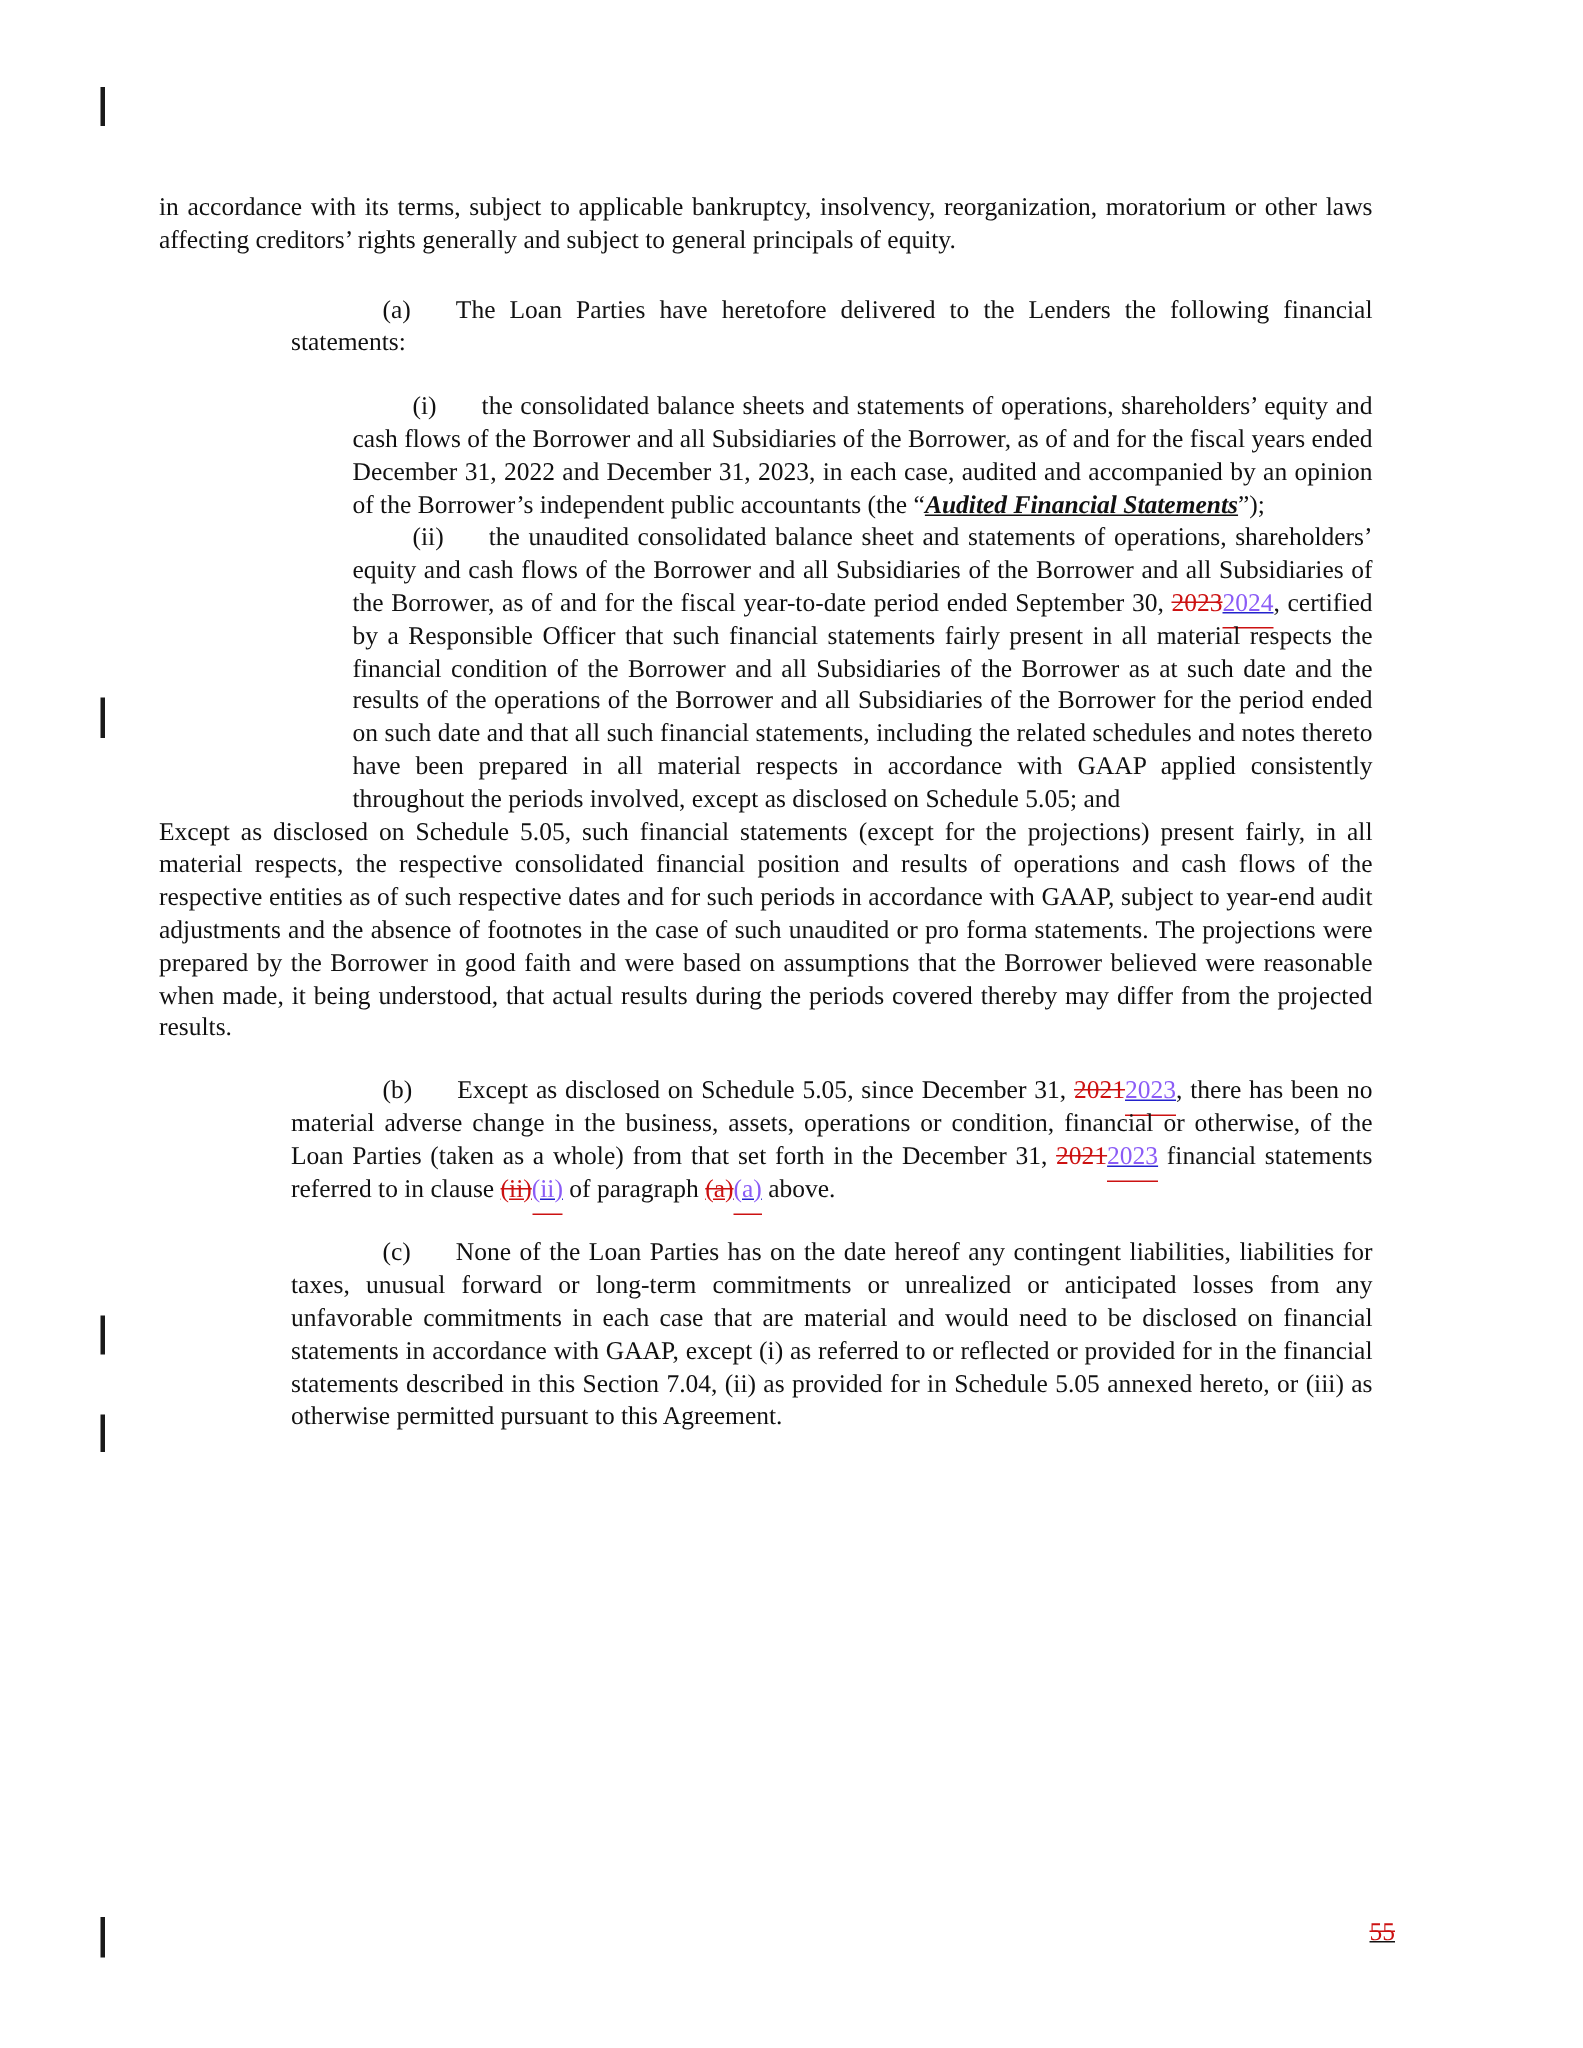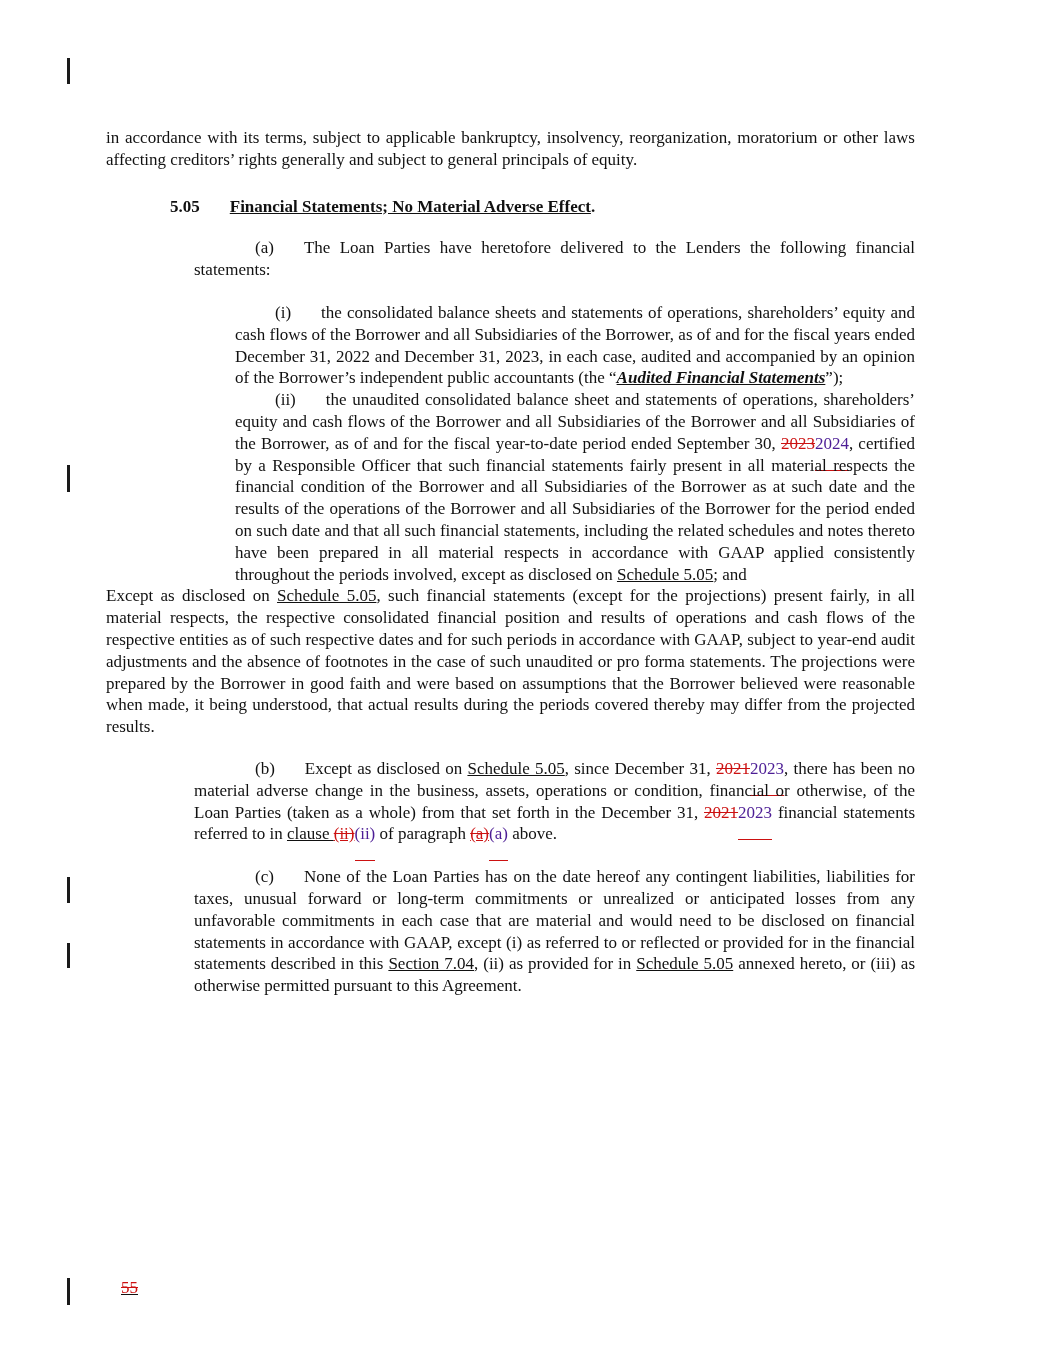--- a/index.html
+++ b/index.html
@@ -44,69 +44,69 @@
   p.lvl1    { margin-left: 88px;  text-indent: 61px; }
   p.lvl2    { margin-left: 129px; text-indent: 40px; }
   p.nogap   { margin-bottom: 0; }
   p.endsub  { margin-bottom: 25px; }
   p.flushp  { margin-bottom: 20px; }
 
   
   .r-n   { }
   .r-b   { font-weight: bold; }
   .r-i   { }
-  .r-u   { text-decoration: underline; }
+  .r-u   { }
   .r-bu  { font-weight: bold; text-decoration: underline; }
   .r-biu { font-weight: bold; font-style: italic; text-decoration: underline; }
   .r-del {
     color: #cc1111;
     text-decoration: line-through;
     text-decoration-color: #cc1111;
   }
   .r-delu {
     color: #cc1111;
     text-decoration: underline line-through;
     text-decoration-color: #cc1111;
   }
   .r-ins {
-    color: #4c1d95;
+    color: #8b5cf6;
+    text-decoration: underline;
     text-decoration-color: #2222cc;
     border-bottom: 1.5px solid #cc1111;
-    padding-bottom: 17px;
+    padding-bottom: 7px;
   }
   .r-tab {
     display: inline-block;
     width: 30px;
   }
   .footer {
     position: absolute;
     top: 1277px;
     left: 121px;
     width: 809px;
-    text-align: left;
+    text-align: right;
     text-decoration: underline;
   }
 </style>
 </head>
 <body>
 
 <div class="page">
 
   <div id="bars">
       <div class="change-bar" style="top: 58px; height: 26px;"></div>
       <div class="change-bar" style="top: 465px; height: 27px;"></div>
       <div class="change-bar" style="top: 877px; height: 26px;"></div>
       <div class="change-bar" style="top: 943px; height: 25px;"></div>
       <div class="change-bar" style="top: 1278px; height: 27px;"></div>
     </div>
 
   <div class="content">
     <p class="intro"><span class="r-n">in accordance with its terms, subject to applicable bankruptcy, insolvency, reorganization, moratorium or other laws affecting creditors’ rights generally and subject to general principals of equity.</span></p>
 
-    <p class="heading"><span class="r-b">5.05</span><span class="r-tab"></span><span class="r-bu">Financial Statements; No Material Adverse Effect</span><span class="r-b">.</span></p>
 
     <p class="lvl1"><span class="r-n">(a)</span><span class="r-tab"></span><span class="r-n">The Loan Parties have heretofore delivered to the Lenders the following financial statements:</span></p>
 
     <p class="lvl2 nogap"><span class="r-n">(i)</span><span class="r-tab"></span><span class="r-n">the consolidated balance sheets and statements of operations, shareholders’ equity and cash flows of the Borrower and all Subsidiaries of the Borrower, as of and for the fiscal years ended December 31, 2022 and December 31, 2023, in each case, audited and accompanied by an opinion of the Borrower’s independent public accountants (the “</span><span class="r-biu">Audited Financial Statements</span><span class="r-n">”);</span></p>
 
     <p class="lvl2 nogap"><span class="r-n">(ii)</span><span class="r-tab"></span><span class="r-n">the unaudited consolidated balance sheet and statements of operations, shareholders’ equity and cash flows of the Borrower and all Subsidiaries of the Borrower and all Subsidiaries of the Borrower, as of and for the fiscal year-to-date period ended September 30, </span><span class="r-del">2023</span><span class="r-ins">2024</span><span class="r-n">, certified by a Responsible Officer that such financial statements fairly present in all material respects the financial condition of the Borrower and all Subsidiaries of the Borrower as at such date and the results of the operations of the Borrower and all Subsidiaries of the Borrower for the period ended on such date and that all such financial statements, including the related schedules and notes thereto have been prepared in all material respects in accordance with GAAP applied consistently throughout the periods involved, except as disclosed on </span><span class="r-u">Schedule 5.05</span><span class="r-n">; and</span></p>
 
 
     <p class="flushp"><span class="r-n">Except as disclosed on </span><span class="r-u">Schedule 5.05</span><span class="r-n">, such financial statements (except for the projections) present fairly, in all material respects, the respective consolidated financial position and results of operations and cash flows of the respective entities as of such respective dates and for such periods in accordance with GAAP, subject to year-end audit adjustments and the absence of footnotes in the case of such unaudited or </span><span class="r-i">pro forma</span><span class="r-n"> statements.  The projections were prepared by the Borrower in good faith and were based on assumptions that the Borrower believed were reasonable when made, it being understood, that actual results during the periods covered thereby may differ from the projected results.</span></p>
 

